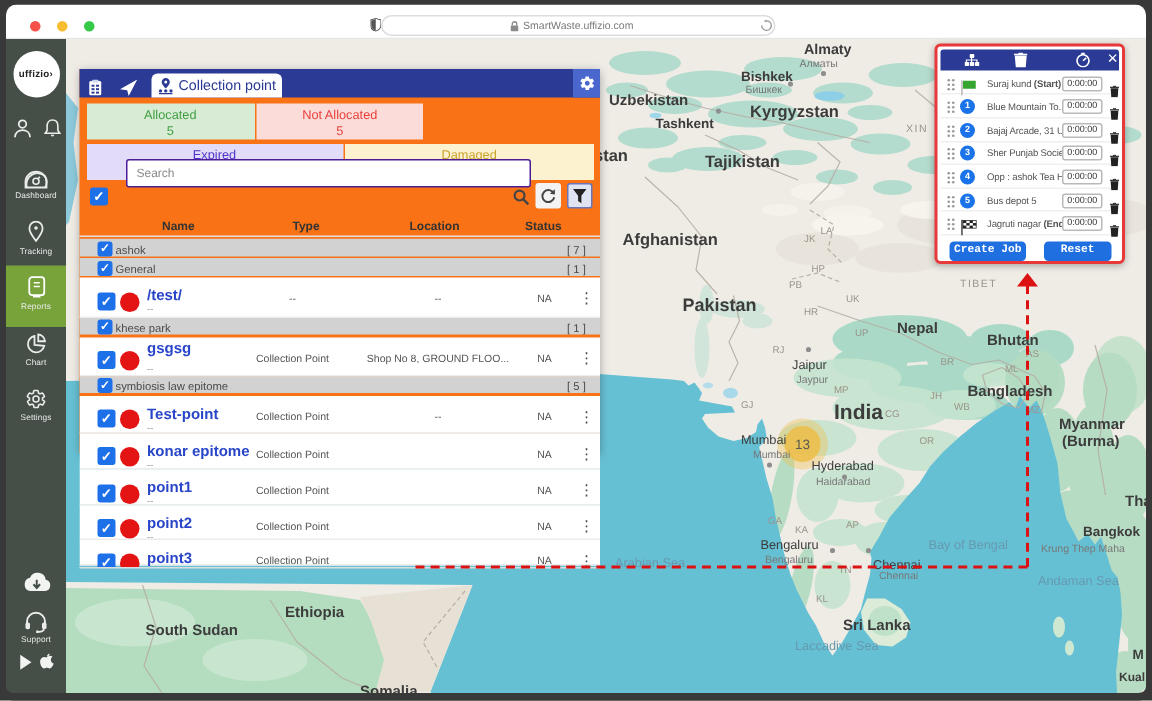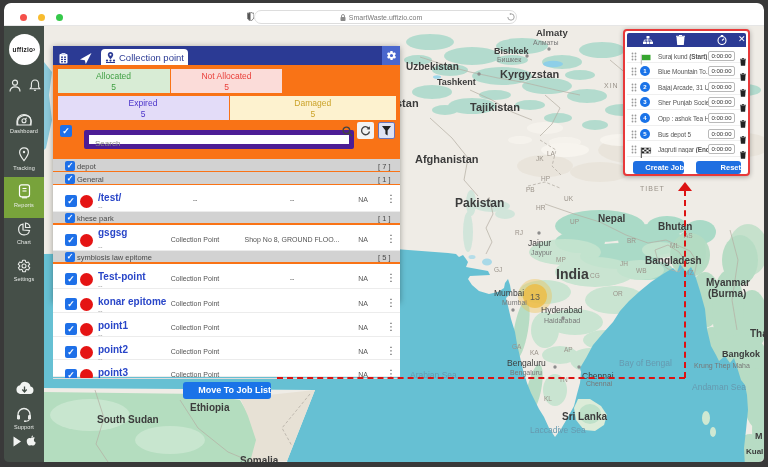--- a/index.html
+++ b/index.html
@@ -28,21 +28,21 @@
   .isub { color:#999; font-size:6.5px; }
   .icell { color:#555; font-size:7px; text-align:center; }
   .vdots { color:#444; font-size:10px; font-weight:normal; }
   
   #rpanel { left:623px; top:29px; width:127px; height:147px; background:#fff; border:2px solid #e8393a; border-radius:4px; box-shadow:0 1px 5px rgba(0,0,0,.3); }
   #rp-head { left:2px; top:2px; width:119px; height:14px; background:#2b3a94; border-radius:2px 2px 0 0; }
   .rrow { left:2px; width:119px; height:15.4px; border-bottom:1px solid #efefef; }
   .numc { width:10px; height:10px; border-radius:50%; background:#1a73e8; color:#fff; font-size:6px; font-weight:bold; text-align:center; line-height:10px; }
   .rname { font-size:6.4px; color:#555; white-space:nowrap; letter-spacing:-0.1px; }
   .tbox { width:27px; height:10px; border:1px solid #b9b9b9; border-radius:2px; font-size:6px; color:#333; text-align:center; line-height:9px; background:#fff; }
-  .bluebtn { background:#1f6fe1; color:#fff; font-weight:bold; text-align:right; border-radius:3px; }
+  .bluebtn { background:#1f6fe1; color:#fff; font-weight:bold; text-align:center; border-radius:3px;font-family:Liberation Mono, monospace; }
   
   .dashh { height:0; border-top:2px dashed #dc1212; }
   .dashv { width:0; border-left:2px dashed #dc1212; }
   
   #ring { left:0; top:0; width:768px; height:467px; border:4px solid #393939; border-top-width:3px; border-bottom-width:5px; border-radius:9px; z-index:50; pointer-events:none; }
 </style>
 </head>
 <body>
 
 <div class="abs" style="left:4px;top:26px;width:760px;height:436px;overflow:hidden;z-index:0">
@@ -322,39 +322,45 @@
   <svg class="abs" style="left:333px;top:4px;z-index:2" width="11" height="11" viewBox="0 0 24 24">
     <path fill="#fff" d="M19.4,13c0-.3.1-.6.1-1s0-.7-.1-1l2.1-1.6c.2-.1.2-.4.1-.6l-2-3.4c-.1-.2-.4-.3-.6-.2l-2.5,1c-.5-.4-1.1-.7-1.7-1L14.4,2.6c0-.2-.2-.4-.5-.4h-4c-.2,0-.4.2-.5.4L9,5.2c-.6.2-1.2.6-1.7,1l-2.5-1c-.2-.1-.5,0-.6.2l-2,3.4c-.1.2-.1.5.1.6L4.6,11c0,.3-.1.6-.1,1s0,.7.1,1l-2.1,1.6c-.2.1-.2.4-.1.6l2,3.4c.1.2.4.3.6.2l2.5-1c.5.4,1.1.7,1.7,1l.4,2.6c0,.2.2.4.5.4h4c.2,0,.4-.2.5-.4l.4-2.6c.6-.2,1.2-.6,1.7-1l2.5,1c.2.1.5,0,.6-.2l2-3.4c.1-.2.1-.5-.1-.6L19.4,13z M12,15.5c-1.9,0-3.5-1.6-3.5-3.5s1.6-3.5,3.5-3.5s3.5,1.6,3.5,3.5S13.9,15.5,12,15.5z"></path>
   </svg>
 
   <div class="abs stat" style="left:4.5px;top:23px;width:112px;background:#d8ecd5;color:#3f9f42">Allocated<br>5</div>
   <div class="abs stat" style="left:118px;top:23px;width:111px;background:#fbdcd9;color:#e9403b">Not Allocated<br>5</div>
   <div class="abs stat" style="left:4.5px;top:50px;width:171px;background:#e3dcf8;color:#4b34c9">Expired<br>5</div>
   <div class="abs stat" style="left:176.5px;top:50px;width:166.5px;background:#fdf2cf;color:#cba32a">Damaged<br>5</div>
 
   <div class="abs chk" style="left:7px;top:79px">✓</div>
-  <div class="abs" style="left:31px;top:84px;width:270px;height:19px;border:5px solid #4c1d95;border-radius:2px;background:#fff;color:#8a8a8a;font-size:8px;line-height:18px;padding-left:6px">Search</div>
+  <div class="abs" style="left:31px;top:60px;width:270px;height:19px;border:1px solid #4c1d95;border-radius:2px;background:#fff;color:#8a8a8a;font-size:8px;line-height:18px;padding-left:6px">Search</div>
   <svg class="abs" style="left:289px;top:80px" width="11" height="11" viewBox="0 0 10 10">
     <circle cx="4" cy="4" r="3" fill="none" stroke="#444" stroke-width="1.3"></circle>
     <line x1="6.3" y1="6.3" x2="9.3" y2="9.3" stroke="#444" stroke-width="1.4"></line>
   </svg>
   <div class="abs" style="left:303.5px;top:76px;width:17px;height:17px;background:#f3f3f3;border-radius:2px"></div>
     <svg class="abs" style="left:306.5px;top:79px" width="11" height="11" viewBox="0 0 11 11">
     <path d="M9.2,4 A4,4 0 1 0 9.5,6.5" fill="none" stroke="#444" stroke-width="1.3"></path>
     <path d="M9.9,1.2 L9.9,4.6 L6.6,4.2 Z" fill="#444"></path>
   </svg>
   <div class="abs" style="left:325px;top:76px;width:17px;height:17px;background:#dfe3f2;border:1px solid #6a74b8;border-radius:2px"></div>
   <svg class="abs" style="left:329px;top:79.5px" width="9" height="10" viewBox="0 0 9 10">
     <path d="M0,0 L9,0 L5.6,4.5 L5.6,9.5 L3.4,8 L3.4,4.5 Z" fill="#222"></path>
   </svg>
 
+  <div class="abs" style="left:0;top:96px;width:347px;height:16px;border-bottom:1px solid #e3e3e3;font-weight:bold;font-size:8px;color:#333">
+    <span class="abs" style="left:55px;top:4px">Name</span>
+    <span class="abs" style="left:142px;top:4px">Type</span>
+    <span class="abs" style="left:220px;top:4px">Location</span>
+    <span class="abs" style="left:297px;top:4px">Status</span>
+  </div>
   <div id="tbl" class="abs" style="left:0;top:113px;width:347px;height:218.5px;overflow:hidden">
       <div class="abs grow" style="top:0px;left:0;height:11.8px">
         <div class="abs chk-s" style="left:12px;top:1.5px">✓</div>
-        <span class="abs" style="left:24px;top:2.5px">depot</span>
+        <span class="abs" style="left:24px;top:2.5px">ashok</span>
         <span class="abs" style="left:325px;top:2.5px">[ 7 ]</span>
       </div>
       <div class="abs grow" style="top:13px;left:0;height:11.8px">
         <div class="abs chk-s" style="left:12px;top:1.5px">✓</div>
         <span class="abs" style="left:24px;top:2.5px">General</span>
         <span class="abs" style="left:325px;top:2.5px">[ 1 ]</span>
       </div>
       <div class="abs irow" style="top:26px;height:26.5px">
         <div class="abs chk" style="left:12px;top:9.5px">✓</div>
         <div class="abs dot" style="left:27px;top:9.5px"></div>
@@ -431,21 +437,20 @@
         <span class="abs iname" style="left:45px;top:7px">point3</span>
 
         <span class="abs icell" style="left:112px;top:11px;width:60px">Collection Point</span>
         <span class="abs icell" style="left:180px;top:11px;width:118px"></span>
         <span class="abs icell" style="left:300px;top:11px;width:20px">NA</span>
         <span class="abs vdots" style="left:333px;top:8px">⋮</span>
       </div>
     </div>
 
   <div class="abs" style="left:0;top:331.5px;width:347px;height:1px;background:#ddd"></div>
-  <div class="abs bluebtn" style="left:130px;top:336px;width:88px;height:17px;font-size:9px;line-height:17px;background:#1a73e8">Move To Job List</div>
 </div>
 
 <div id="rpanel" class="abs" style="z-index:5">
   <div id="rp-head" class="abs"></div>
   <svg class="abs" style="left:18px;top:4.5px;z-index:2" width="10" height="9" viewBox="0 0 10 9">
     <g fill="#fff">
       <rect x="3.5" y="0" width="3" height="2.6" rx="0.5"></rect>
       <rect x="0" y="5.4" width="3" height="2.6" rx="0.5"></rect>
       <rect x="3.5" y="5.4" width="3" height="2.6" rx="0.5"></rect>
       <rect x="7" y="5.4" width="3" height="2.6" rx="0.5"></rect>

